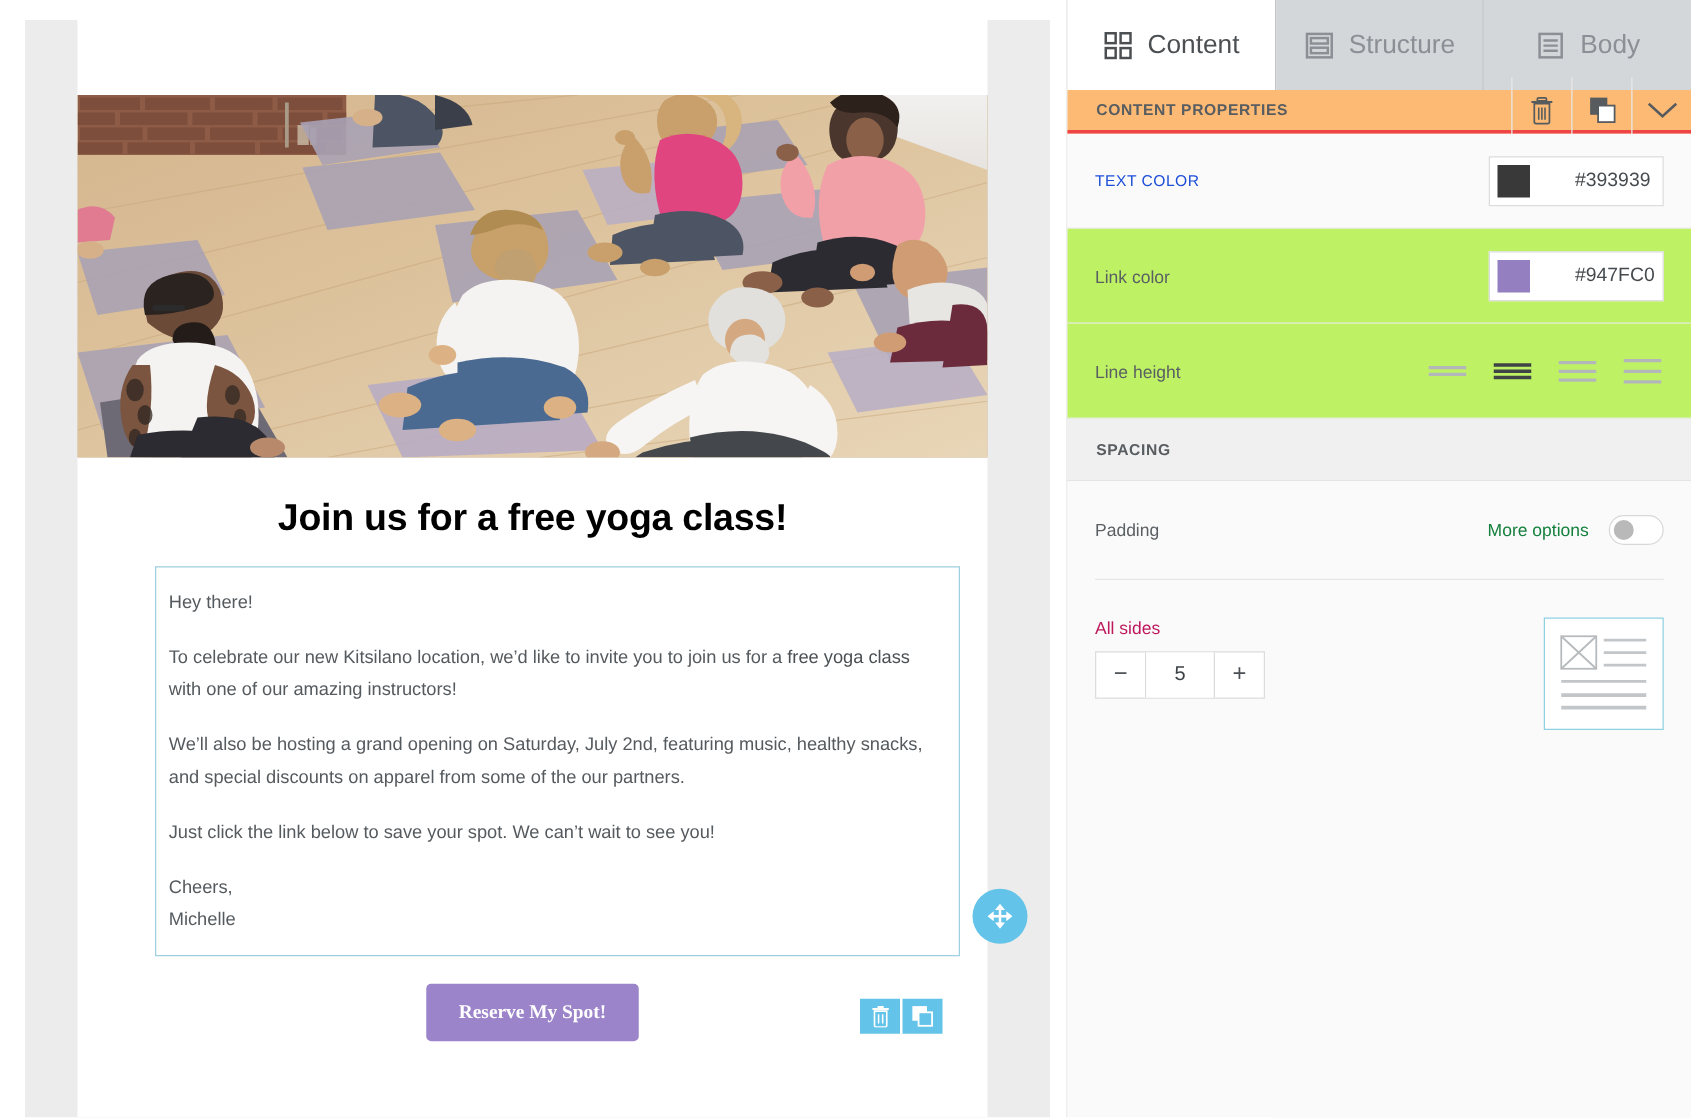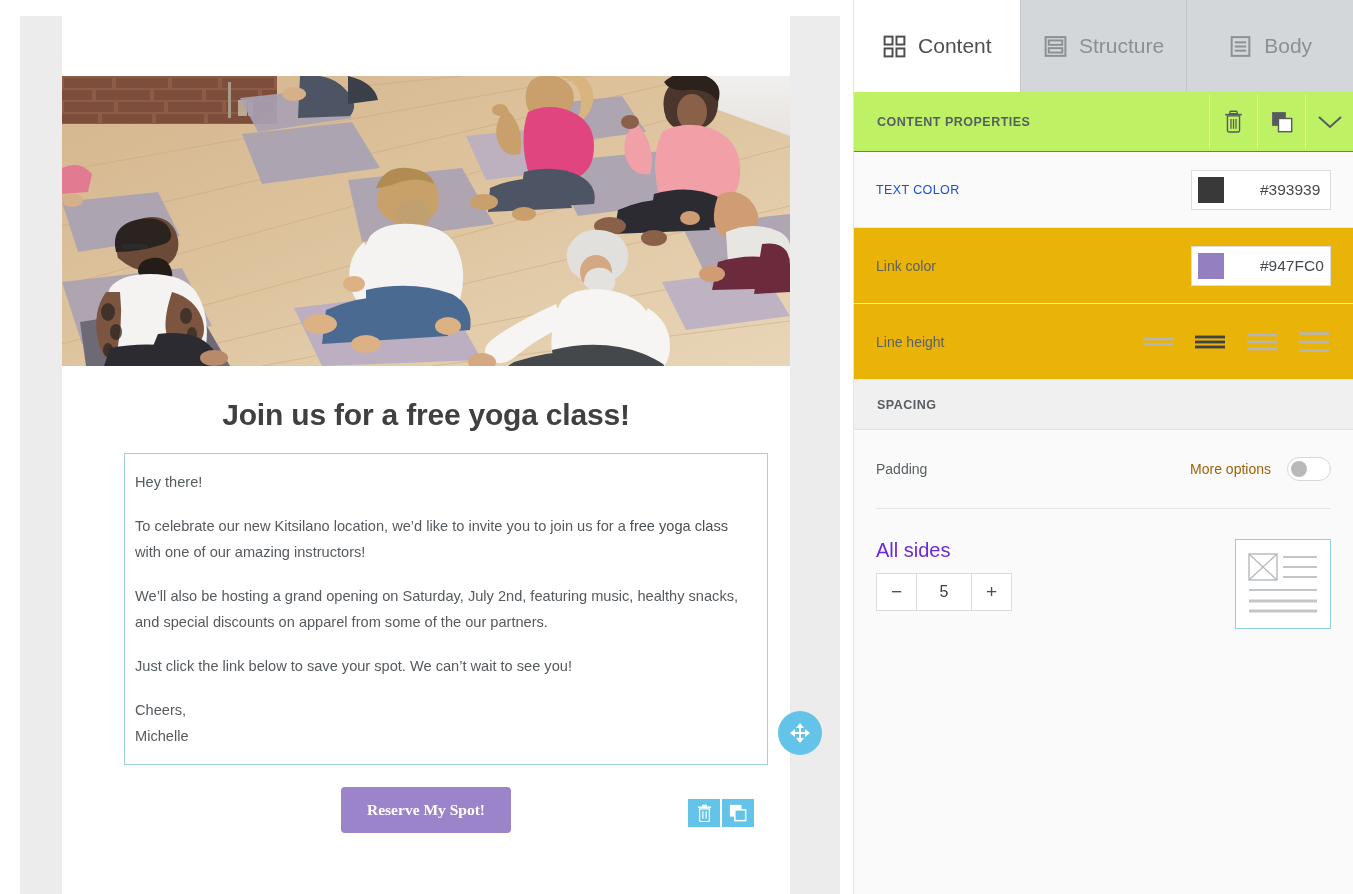--- a/index.html
+++ b/index.html
@@ -38,21 +38,21 @@
     position: relative;
     width: 728px; height: 290px;
     overflow: hidden;
     background: #c8ad8a;
   }
   .hero svg { display:block; width:728px; height:290px; }
 
   
   .email-heading {
     text-align: center;
-    color: #404040;
+    color: #000000;
     font-weight: bold;
     font-size: 30px;
     line-height: 1.1;
     padding: 32px 20px 22px 20px;
     letter-spacing: -0.2px;
   }
 
   
   .textblock-outer { position: relative; padding: 0 22px; margin-left: 40px; }
   .textblock {
@@ -115,39 +115,39 @@
     cursor: pointer;
   }
 
   
   .panel {
     width: 500px; height: 894px;
     background: #ffffff;
     border-left: 1px solid #e2e2e2;
     display: flex; flex-direction: column;
   }
-  .tabs { display: flex; height: 92px; background: #d4d7d9; }
+  .tabs { display: flex; height: 72px; background: #d4d7d9; }
   .tab {
     flex: 1;
     display: flex; align-items: center; justify-content: center;
     gap: 11px;
     font-size: 21px;
     color: #8b9096;
     cursor: pointer;
     border-right: 1px solid #c4c8cb;
     user-select: none;
   }
   .tab:last-child { border-right: none; }
   .tab.active { background: #ffffff; color: #4c4f52; }
 
   .panel-header {
-    height: 60px;
+    height: 35px;
     display: flex; align-items: center;
-    border-bottom: 1px solid #ef4444;
-    background: #bef264;
+    border-bottom: 3px solid #ef4444;
+    background: #fdba74;
   }
   .panel-header .title {
     flex: 1;
     padding-left: 23px;
     font-size: 12.5px;
     font-weight: bold;
     letter-spacing: 0.5px;
     color: #585d61;
   }
   .hdr-btn {
@@ -157,21 +157,21 @@
     cursor: pointer;
   }
 
   .prop-row {
     display: flex; align-items: center;
     padding: 0 22px;
     border-bottom: 1px solid #e9e9e9;
     background: #fafafa;
     min-height: 76px;
   }
-  .prop-row.white { background: #eab308; }
+  .prop-row.white { background: #bef264; }
   .prop-label {
     flex: 1;
     font-size: 14px;
     color: #5a5f63;
   }
   .prop-label.caps {
     font-size: 12.5px;
     letter-spacing: 0.4px;
     color: #1d4ed8;
   }
@@ -202,39 +202,39 @@
     color: #585d61;
   }
 
   .spacing-body { background: #fafafa; flex: 1; padding: 0 22px; }
   .pad-row {
     display: flex; align-items: center;
     height: 78px;
   }
   .pad-row .lbl { font-size: 14px; color: #5a5f63; }
   .pad-row .spacer { flex: 1; }
-  .more-opts { font-size: 14px; color: #a16207; margin-right: 16px; }
+  .more-opts { font-size: 14px; color: #15803d; margin-right: 16px; }
   .toggle {
     width: 44px; height: 24px;
     border: 1px solid #d8d8d8;
     border-radius: 13px;
     background: #fff;
     display: flex; align-items: center;
     padding: 0 3px;
     cursor: pointer;
   }
   .toggle .knob {
     width: 16px; height: 16px; border-radius: 50%;
     background: #b9b9b9;
   }
   .divider { height: 1px; background: #e6e6e6; margin-bottom: 30px; }
 
   .sides-row { display: flex; align-items: flex-start; }
   .sides-left { flex: 1; }
-  .sides-left .lbl { font-size: 20px; color: #6d28d9; display:block; margin-bottom: 11px; }
+  .sides-left .lbl { font-size: 14px; color: #be185d; display:block; margin-bottom: 11px; }
   .stepper { display: flex; border: 1px solid #dcdcdc; background: #fff; width: 136px; }
   .stepper .btn {
     width: 40px; height: 36px;
     display: flex; align-items: center; justify-content: center;
     font-size: 19px; color: #4a4f53;
     cursor: pointer;
   }
   .stepper .btn.minus { border-right: 1px solid #dcdcdc; }
   .stepper .btn.plus { border-left: 1px solid #dcdcdc; }
   .stepper .val {

